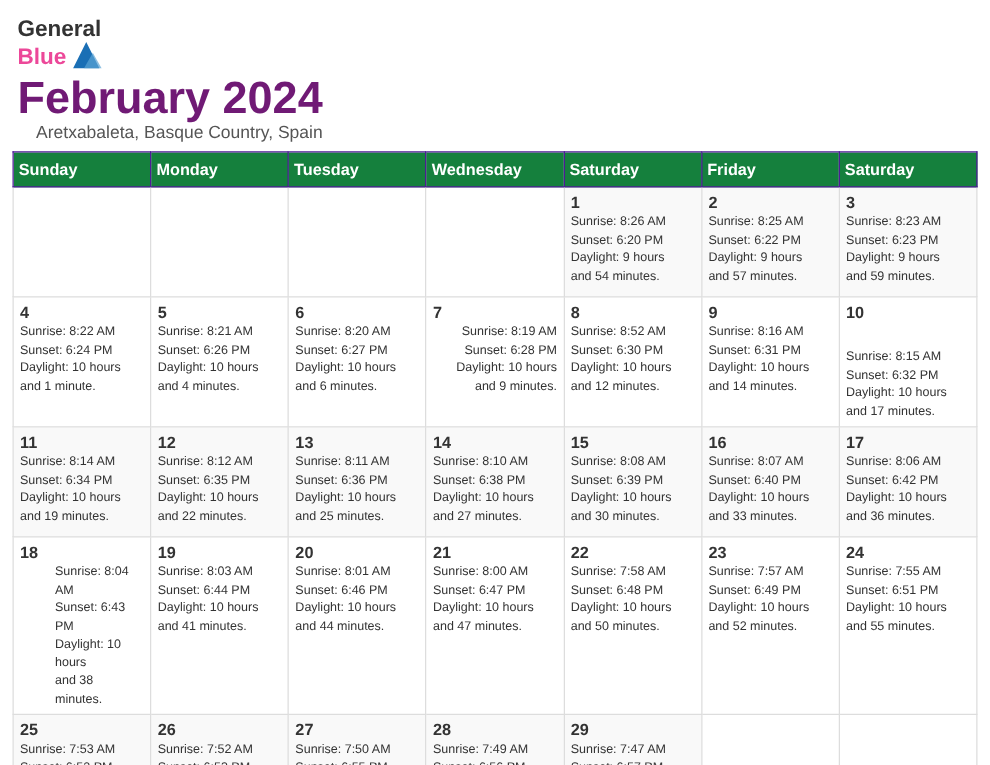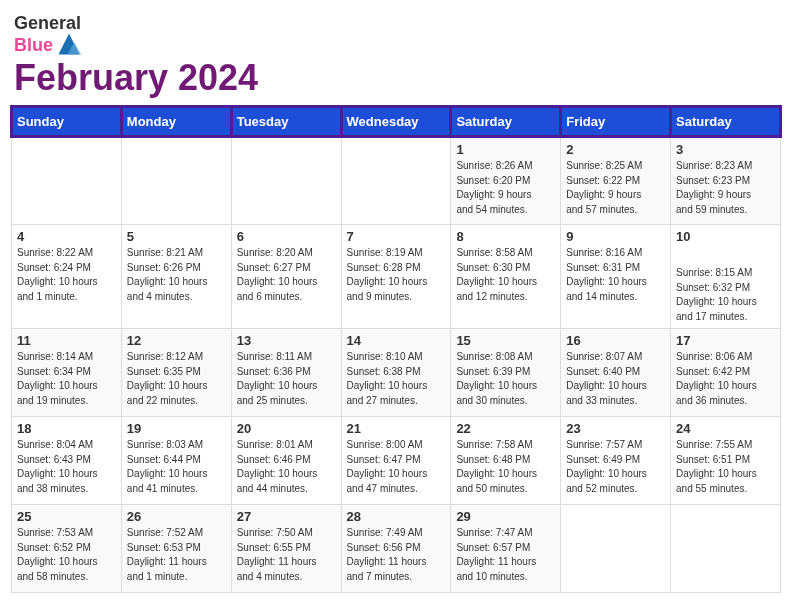--- a/index.html
+++ b/index.html
@@ -49,26 +49,26 @@
     .location {
       font-size: 14px;
       color: #555;
     }
     table {
       width: 100%;
       border-collapse: collapse;
       table-layout: fixed;
     }
     thead tr th {
-      background-color: #1d4ed8;
+      background-color: #15803d;
       color: #fff;
       font-size: 13px;
       padding: 6px 4px;
       text-align: left;
-      border: 3px solid #4c1d95;
+      border: 1px solid #4c1d95;
     }
     tbody tr td {
       vertical-align: top;
       border: 1px solid #ddd;
       padding: 4px 5px;
       font-size: 11px;
       color: #333;
       height: 88px;
       background: #fff;
     }
@@ -104,20 +104,21 @@
           <svg class="logo-icon" viewBox="0 0 32 32">
             <polygon points="4,28 16,4 28,28" fill="#1a6fb5"></polygon>
             <polygon points="14,28 22,14 30,28" fill="#5ba4d4" opacity="0.7"></polygon>
           </svg>
         </span>
       </div>
     </div>
   </div>
   <div class="title-block">
     <div class="month-title">February 2024</div>
+    <div class="location">Aretxabaleta, Basque Country, Spain</div>
   </div>
 </div>
 
 <table>
   <thead>
     <tr>
     <th>Sunday</th>
         <th>Monday</th>
         <th>Tuesday</th>
         <th>Wednesday</th>
@@ -171,28 +172,28 @@
         </td>
         <td>
           <span class="day-num">6</span>
           <div class="day-info" style="white-space: pre-line;">Sunrise: 8:20 AM
 Sunset: 6:27 PM
 Daylight: 10 hours
 and 6 minutes.</div>
         </td>
         <td>
           <span class="day-num">7</span>
-          <div class="day-info" style="white-space: pre-line;">Sunrise: 8:19 AM
+          <div class="day-info" style="white-space: pre-line; text-align: right;">Sunrise: 8:19 AM
 Sunset: 6:28 PM
 Daylight: 10 hours
 and 9 minutes.</div>
         </td>
         <td>
           <span class="day-num">8</span>
-          <div class="day-info" style="white-space: pre-line;">Sunrise: 8:58 AM
+          <div class="day-info" style="white-space: pre-line;">Sunrise: 8:52 AM
 Sunset: 6:30 PM
 Daylight: 10 hours
 and 12 minutes.</div>
         </td>
         <td>
           <span class="day-num">9</span>
           <div class="day-info" style="white-space: pre-line;">Sunrise: 8:16 AM
 Sunset: 6:31 PM
 Daylight: 10 hours
 and 14 minutes.</div>
@@ -252,21 +253,21 @@
           <span class="day-num">17</span>
           <div class="day-info" style="white-space: pre-line;">Sunrise: 8:06 AM
 Sunset: 6:42 PM
 Daylight: 10 hours
 and 36 minutes.</div>
         </td>
       </tr>
       <tr>
         <td>
           <span class="day-num">18</span>
-          <div class="day-info" style="white-space: pre-line;">Sunrise: 8:04 AM
+          <div class="day-info" style="white-space: pre-line; margin-left: 28px;">Sunrise: 8:04 AM
 Sunset: 6:43 PM
 Daylight: 10 hours
 and 38 minutes.</div>
         </td>
         <td>
           <span class="day-num">19</span>
           <div class="day-info" style="white-space: pre-line;">Sunrise: 8:03 AM
 Sunset: 6:44 PM
 Daylight: 10 hours
 and 41 minutes.</div>

